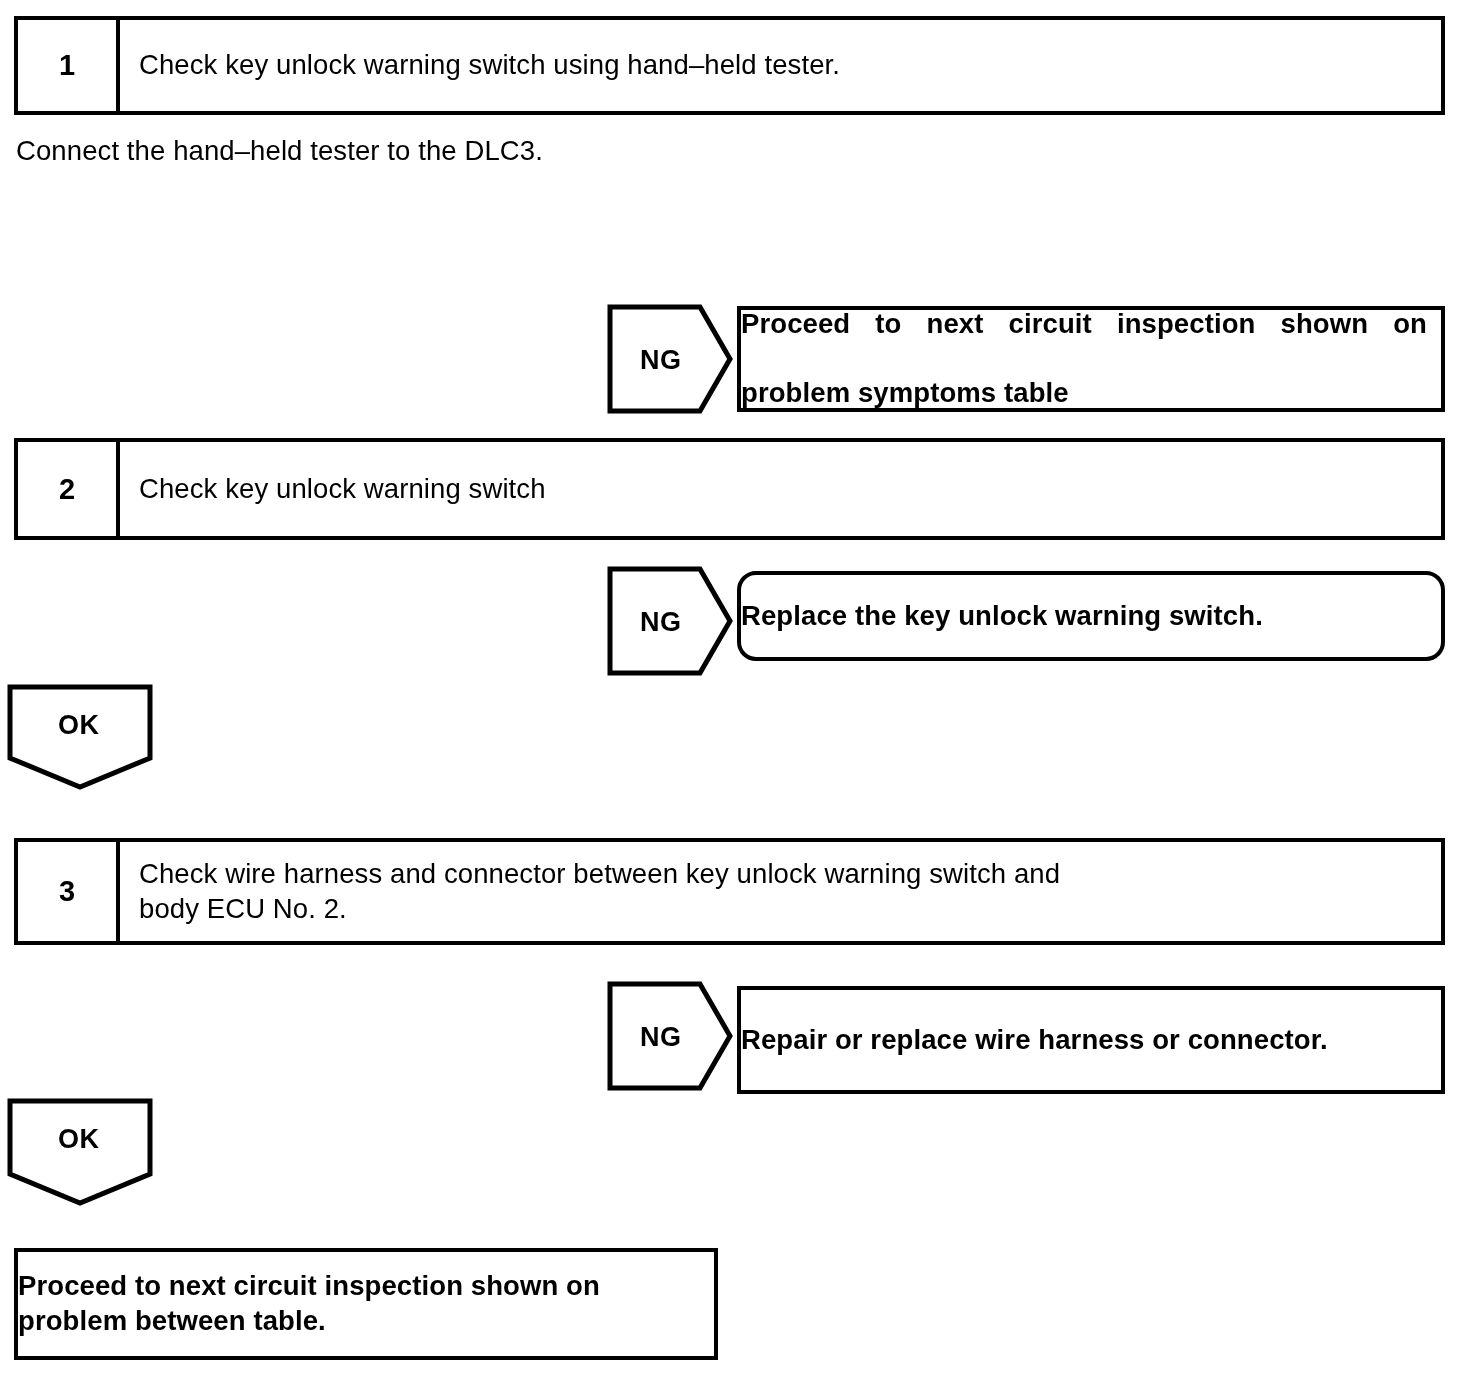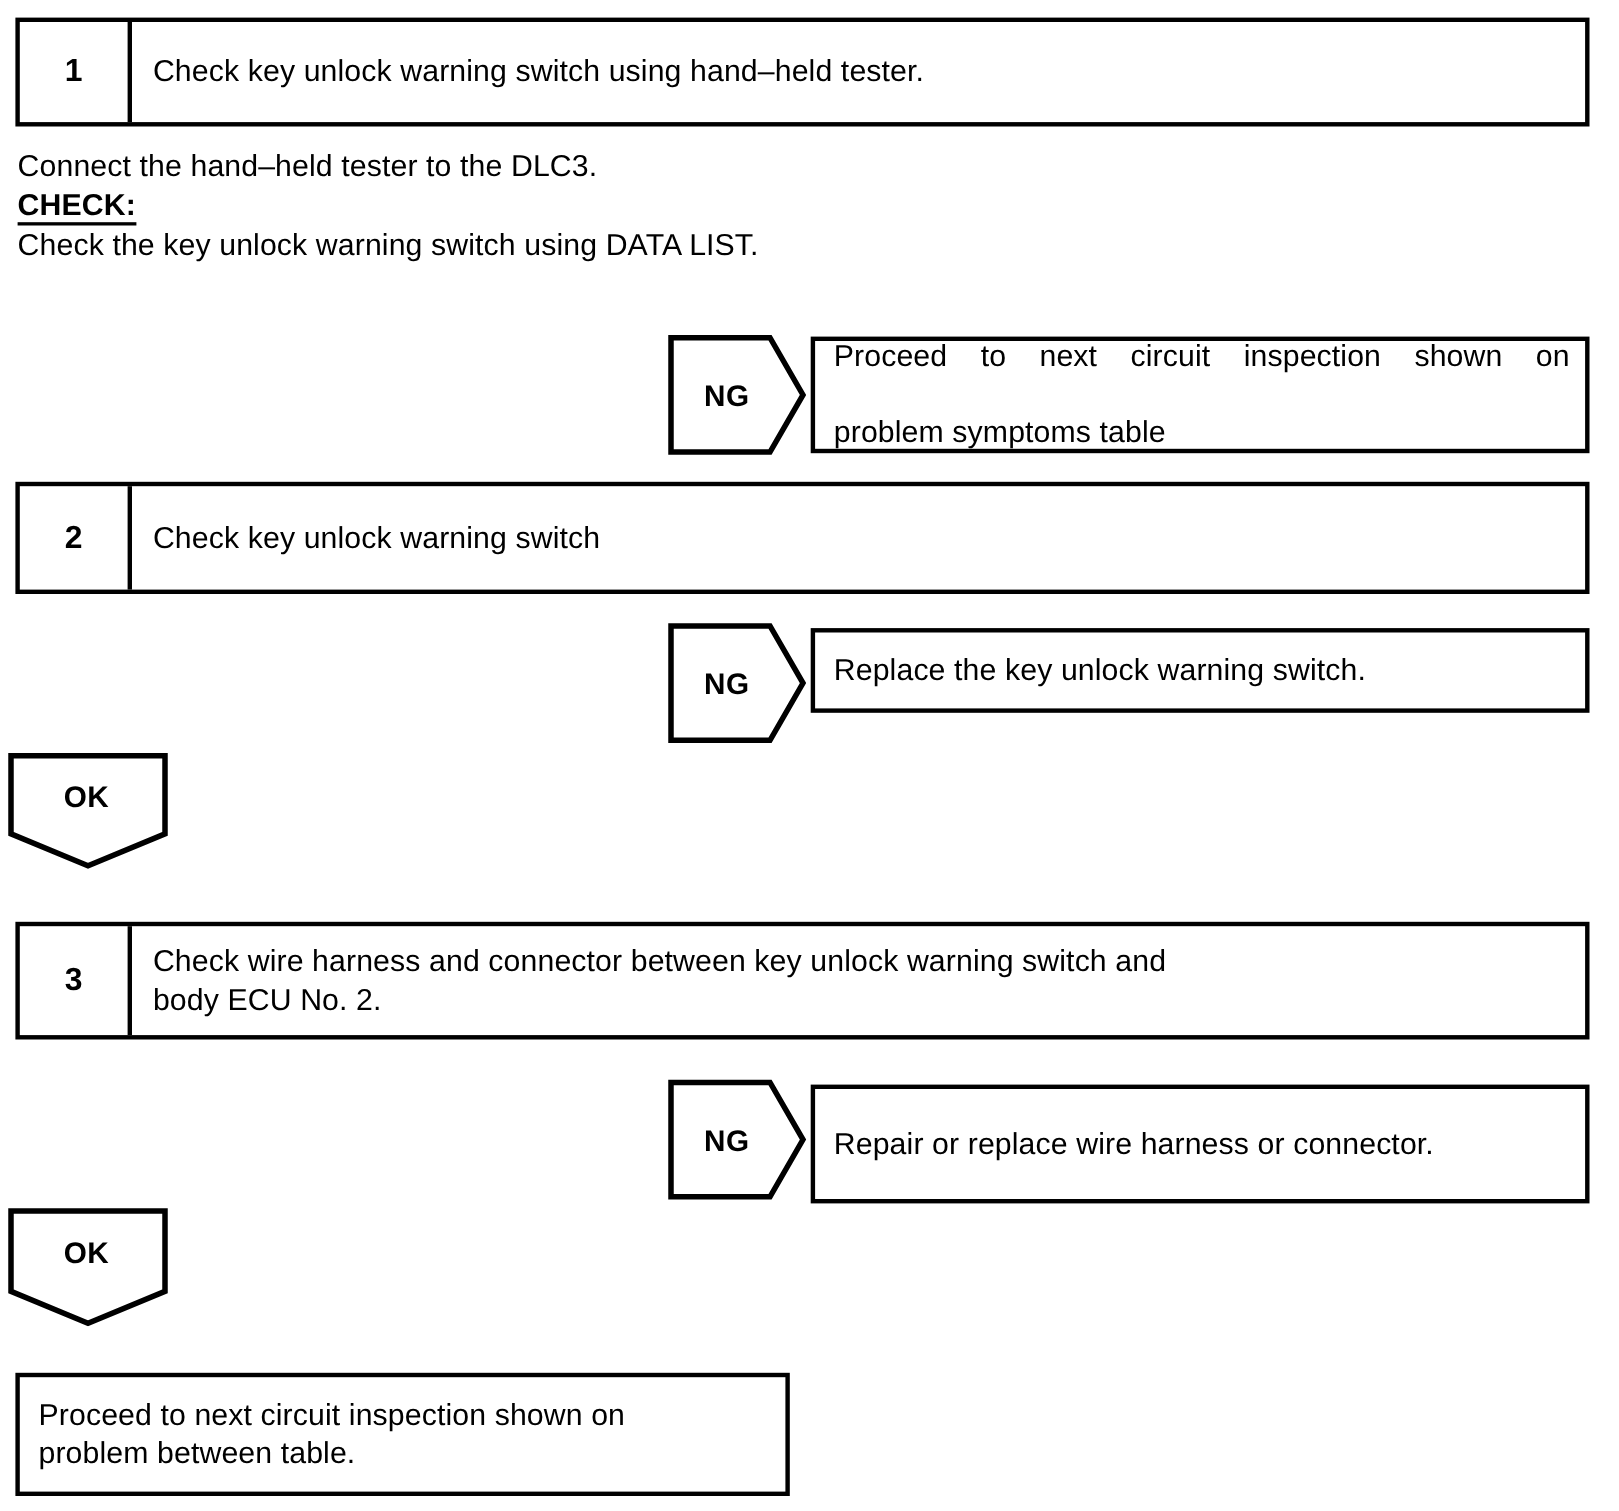--- a/index.html
+++ b/index.html
@@ -64,24 +64,23 @@
   .result-box {
     position: absolute;
     box-sizing: border-box;
     border: 4px solid #000;
     background: #fff;
     display: flex;
     align-items: center;
   }
   .result-text {
     font-size: 27.5px;
-    font-weight: normal;
+    font-weight: bold;
     line-height: 1.26;
     letter-spacing: 0.1px;
-    padding-left: 17px;
     padding-right: 14px;
     width: 100%;
     box-sizing: border-box;
   }
   .result-text .just-line {
     display: block;
     text-align: justify;
   }
   .result-text .just-line::after {
     content: "";
@@ -155,24 +154,20 @@
     </div>
     <div class="step-text-cell">
       <span class="step-text">Check key unlock warning switch using hand–held tester.</span>
     </div>
   </div>
 
   <div class="prose" style="top:134px; width:900px;">
     <div class="blk">
       <div class="bodyline">Connect the hand–held tester to the DLC3.</div>
     </div>
-    <div class="blk">
-      <div><span class="hd">CHECK:</span></div>
-      <div class="bodyline">Check the key unlock warning switch using DATA LIST.</div>
-    </div>
   </div>
 
   <div class="ng-arrow" style="left:607px; top:304px; width:126px; height:110px;">
     <svg width="126" height="110" viewBox="0 0 126 110" aria-hidden="true">
       <polygon points="3,3 93,3 123,55 93,107 3,107" fill="#ffffff" stroke="#000000" stroke-width="5" stroke-linejoin="miter"></polygon>
     </svg>
     <span class="ng-label" style="left:33px; top:43px;">NG</span>
   </div>
 
   <div class="result-box" style="left:737px; top:306px; width:708px; height:106px;">
@@ -191,21 +186,21 @@
     </div>
   </div>
 
   <div class="ng-arrow" style="left:607px; top:566px; width:126px; height:110px;">
     <svg width="126" height="110" viewBox="0 0 126 110" aria-hidden="true">
       <polygon points="3,3 93,3 123,55 93,107 3,107" fill="#ffffff" stroke="#000000" stroke-width="5" stroke-linejoin="miter"></polygon>
     </svg>
     <span class="ng-label" style="left:33px; top:43px;">NG</span>
   </div>
 
-  <div class="result-box" style="left:737px; top:571px; width:708px; height:77px;">
+  <div class="result-box" style="left:737px; top:571px; width:708px; height:90px;border-radius:19px;">
     <div class="result-text">
       <span>Replace the key unlock warning switch.</span>
     </div>
   </div>
 
   <div class="ok-arrow" style="left:7px; top:684px; width:146px; height:106px;">
     <svg width="146" height="106" viewBox="0 0 146 106" aria-hidden="true">
       <polygon points="3,3 143,3 143,74 73,103 3,74" fill="#ffffff" stroke="#000000" stroke-width="5" stroke-linejoin="miter"></polygon>
     </svg>
     <span class="ok-label" style="left:51px; top:28px;">OK</span>

